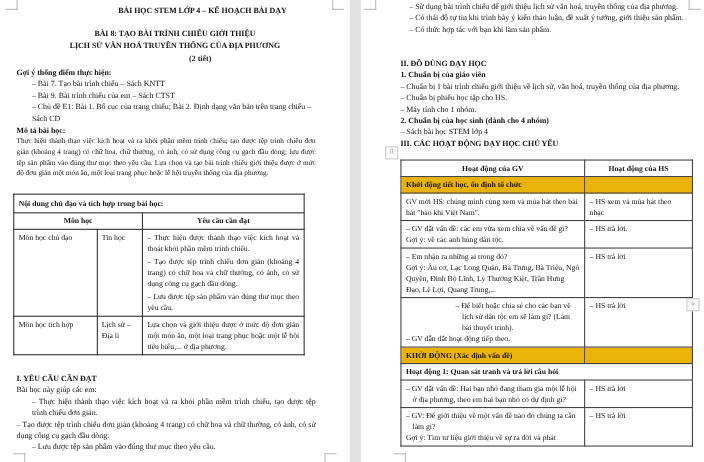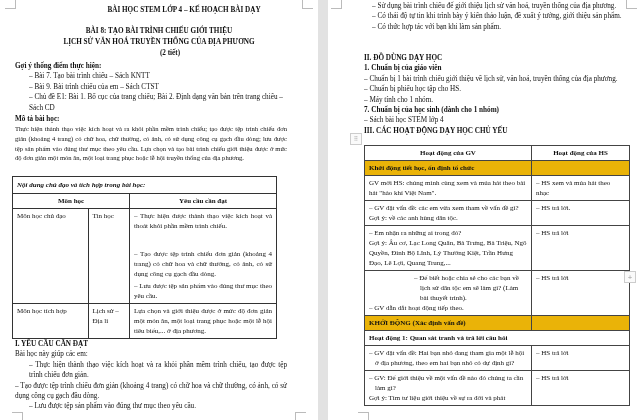--- a/index.html
+++ b/index.html
@@ -27,45 +27,45 @@
 
 <div class="gutter"></div>
 
 <div class="page" id="page-left">
   <div class="corner" style="left:5px;top:0;border-width:0 1px 1px 0;"></div>
   <div class="corner" style="right:5px;top:0;border-width:0 0 1px 1px;"></div>
 
   <div class="t fs c b" style="left:0;width:368px;top:5px;">BÀI HỌC STEM LỚP 4 – KẾ HOẠCH BÀI DẠY</div>
   <div class="t fs c b" style="left:0;width:318px;top:26px;">BÀI 8: TẠO BÀI TRÌNH CHIẾU GIỚI THIỆU</div>
   <div class="t fs c b" style="left:0;width:318px;top:37px;">LỊCH SỬ VĂN HOÁ TRUYỀN THỐNG CỦA ĐỊA PHƯƠNG</div>
-  <div class="t fs c b" style="left:0;width:340px;top:48px;">(2 tiết)</div>
+  <div class="t fs c b" style="left:12px;width:340px;top:48px;">(2 tiết)</div>
 
   <div class="t fs" style="left:15px;width:272px;top:61px;">
     <div class="b">Gợi ý thống điểm thực hiện:</div>
     <div class="ind">– Bài 7. Tạo bài trình chiếu – Sách KNTT</div>
     <div class="ind">– Bài 9. Bài trình chiếu của em – Sách CTST</div>
     <div class="ind">– Chủ đề E1: Bài 1. Bố cục của trang chiếu; Bài 2. Định dạng văn bản trên trang chiếu – Sách CD</div>
     <div class="b" style="margin-top:1px;">Mô tả bài học:</div>
     <div class="just" style="font-size:6.6px;line-height:9.6px;">Thực hiện thành thạo việc kích hoạt và ra khỏi phần mềm trình chiếu; tạo được tệp trình chiếu đơn giản (khoảng 4 trang) có chữ hoa, chữ thường, có ảnh, có sử dụng công cụ gạch đầu dòng; lưu được tệp sản phẩm vào đúng thư mục theo yêu cầu. Lựa chọn và tạo bài trình chiếu giới thiệu được ở mức độ đơn giản một món ăn, một loại trang phục hoặc lễ hội truyền thống của địa phương.</div>
   </div>
 
   <table class="t" style="left:12px;top:176px;width:265px;">
     <tbody>
         <tr>
-      <td colspan="3" class="b" style="font-weight:bold;padding:3px 4px;font-style:italic;">Nội dung chủ đạo và tích hợp trong bài học:</td>
+      <td colspan="3" class="b" style="font-weight:bold;padding:3px 4px;">Nội dung chủ đạo và tích hợp trong bài học:</td>
     </tr>
     <tr>
       <th colspan="2" class="c" style="font-weight:bold;text-align:center;width:108px;">Môn học</th>
       <th class="c" style="font-weight:bold;text-align:center;">Yêu cầu cần đạt</th>
     </tr>
     <tr>
       <td style="width:62px;">Môn học chủ đạo</td>
       <td style="width:30px;border-radius:20px;">Tin học</td>
       <td class="just">
-        <div style="margin-bottom:18px;">– Thực hiện được thành thạo việc kích hoạt và thoát khỏi phần mềm trình chiếu.</div>
+        <div style="margin-bottom:2px;">– Thực hiện được thành thạo việc kích hoạt và thoát khỏi phần mềm trình chiếu.</div>
         <div style="margin-bottom:2px;">– Tạo được tệp trình chiếu đơn giản (khoảng 4 trang) có chữ hoa và chữ thường, có ảnh, có sử dụng công cụ gạch đầu dòng.</div>
         <div>– Lưu được tệp sản phẩm vào đúng thư mục theo yêu cầu.</div>
       </td>
     </tr>
     <tr>
       <td>Môn học tích hợp</td>
       <td>Lịch sử – Địa lí</td>
       <td class="just">
         <div>Lựa chọn và giới thiệu được ở mức độ đơn giản một món ăn, một loại trang phục hoặc một lễ hội tiêu biểu,... ở địa phương.</div>
       </td>
@@ -93,21 +93,21 @@
     <div class="ind" style="padding-left:8px;">– Có thái độ tự tin khi trình bày ý kiến thảo luận, đề xuất ý tưởng, giới thiệu sản phẩm.</div>
     <div class="ind" style="padding-left:8px;">– Có thức hợp tác với bạn khi làm sản phẩm.</div>
   </div>
 
   <div class="t fs" style="left:36px;width:270px;top:53px;">
     <div class="b">II. ĐỒ DÙNG DẠY HỌC</div>
     <div class="b">1. Chuẩn bị của giáo viên</div>
     <div>– Chuẩn bị 1 bài trình chiếu giới thiệu về lịch sử, văn hoá, truyền thống của địa phương.</div>
     <div>– Chuẩn bị phiếu học tập cho HS.</div>
     <div>– Máy tính cho 1 nhóm.</div>
-    <div class="b">7. Chuẩn bị của học sinh (dành cho 1 nhóm)</div>
+    <div class="b">2. Chuẩn bị của học sinh (dành cho 4 nhóm)</div>
     <div>– Sách bài học STEM lớp 4</div>
     <div class="b">III. CÁC HOẠT ĐỘNG DẠY HỌC CHỦ YẾU</div>
   </div>
 
   <div class="handle" style="left:22px;top:133px;">⠿</div>
 
   <table class="t" style="left:36px;top:145px;width:266px;">
     <tbody>
         <tr>
       <th class="c thick" style="font-weight:bold;width:158px;margin-left:48px;">Hoạt động của GV</th>
@@ -118,21 +118,21 @@
       <td class="green thick"></td>
     </tr>
     <tr>
       <td class="thick">
             <div>GV mời HS: chúng mình cùng xem và múa hát theo bài hát "hào khí Việt Nam".</div>
           </td>
       <td class="thick">– HS xem và múa hát theo nhạc</td>
     </tr>
     <tr>
       <td class="thick">
-        <div style="padding-left:6px;text-indent:-6px;">– GV đặt vấn đề: các em vừa xem tham về vấn đề gì?</div>
+        <div style="padding-left:6px;text-indent:-6px;">– GV đặt vấn đề: các em vừa xem chia về vấn đề gì?</div>
         <div>Gợi ý: về các anh hùng dân tộc.</div>
       </td>
       <td class="thick">– HS trả lời.</td>
     </tr>
     <tr>
       <td class="thick">
         <div>– Em nhận ra những ai trong đó?</div>
         <div>Gợi ý: Âu cơ, Lạc Long Quân, Bà Trưng, Bà Triệu, Ngô Quyền, Đinh Bộ Lĩnh, Lý Thường Kiệt, Trần Hưng Đạo, Lê Lợi, Quang Trung,...</div>
       </td>
       <td class="thick">– HS trả lời</td>

